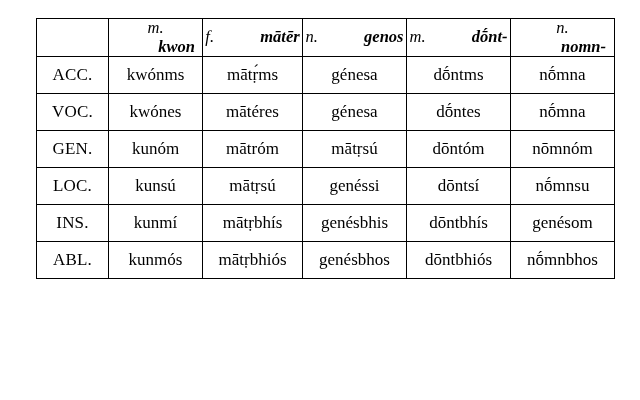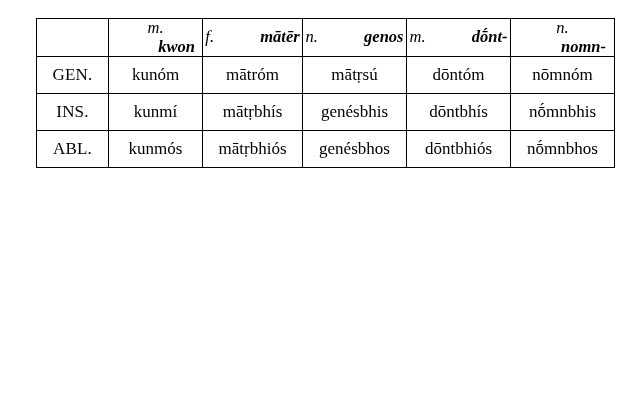--- a/index.html
+++ b/index.html
@@ -109,40 +109,64 @@
             <span class="hdr-label">m.</span>
             <span class="hdr-label"><b>dṓnt-</b></span>
           </td>
           <td>
             <span class="hdr-label">n.</span>
             <span class="hdr-label"><b>nomn-</b></span>
           </td>
         </tr>
 
 
+        <tr>
+          <td class="case">ACC.</td>
+          <td class="form">kwónms</td>
+          <td class="form">mātṛ́ms</td>
+          <td class="form">génesa</td>
+          <td class="form">dṓntms</td>
+          <td class="form">nṓmna</td>
+        </tr>
 
+        <tr>
+          <td class="case">VOC.</td>
+          <td class="form">kwónes</td>
+          <td class="form">mātéres</td>
+          <td class="form">génesa</td>
+          <td class="form">dṓntes</td>
+          <td class="form">nṓmna</td>
+        </tr>
 
         <tr>
           <td class="case">GEN.</td>
           <td class="form">kunóm</td>
           <td class="form">mātróm</td>
           <td class="form">mātṛsú</td>
           <td class="form">dōntóm</td>
           <td class="form">nōmnóm</td>
         </tr>
 
 
+        <tr>
+          <td class="case">LOC.</td>
+          <td class="form">kunsú</td>
+          <td class="form">mātṛsú</td>
+          <td class="form">genéssi</td>
+          <td class="form">dōntsí</td>
+          <td class="form">nṓmnsu</td>
+        </tr>
 
         <tr>
           <td class="case">INS.</td>
           <td class="form">kunmí</td>
           <td class="form">mātṛbhís</td>
           <td class="form">genésbhis</td>
           <td class="form">dōntbhís</td>
-          <td class="form">nṓmnbhis</td>
+          <td class="form">genésom</td>
         </tr>
 
         <tr>
           <td class="case">ABL.</td>
           <td class="form">kunmós</td>
           <td class="form">mātṛbhiós</td>
           <td class="form">genésbhos</td>
           <td class="form">dōntbhiós</td>
           <td class="form">nṓmnbhos</td>
         </tr>

